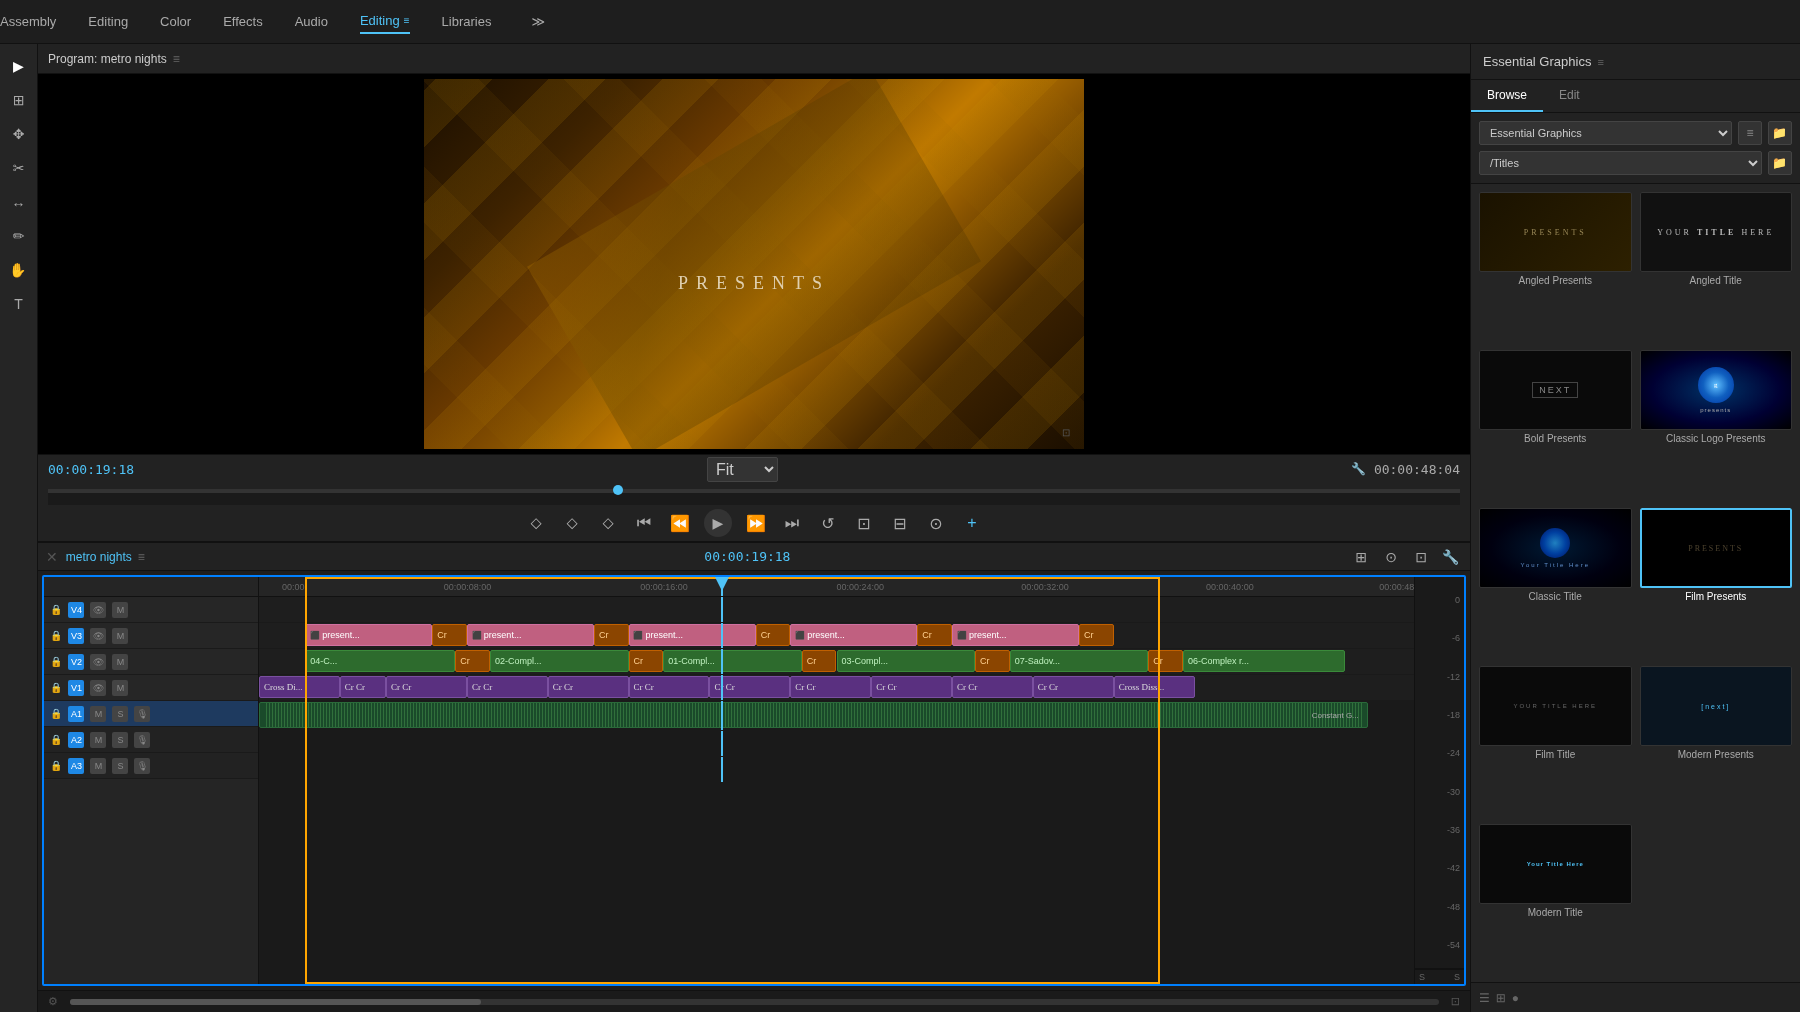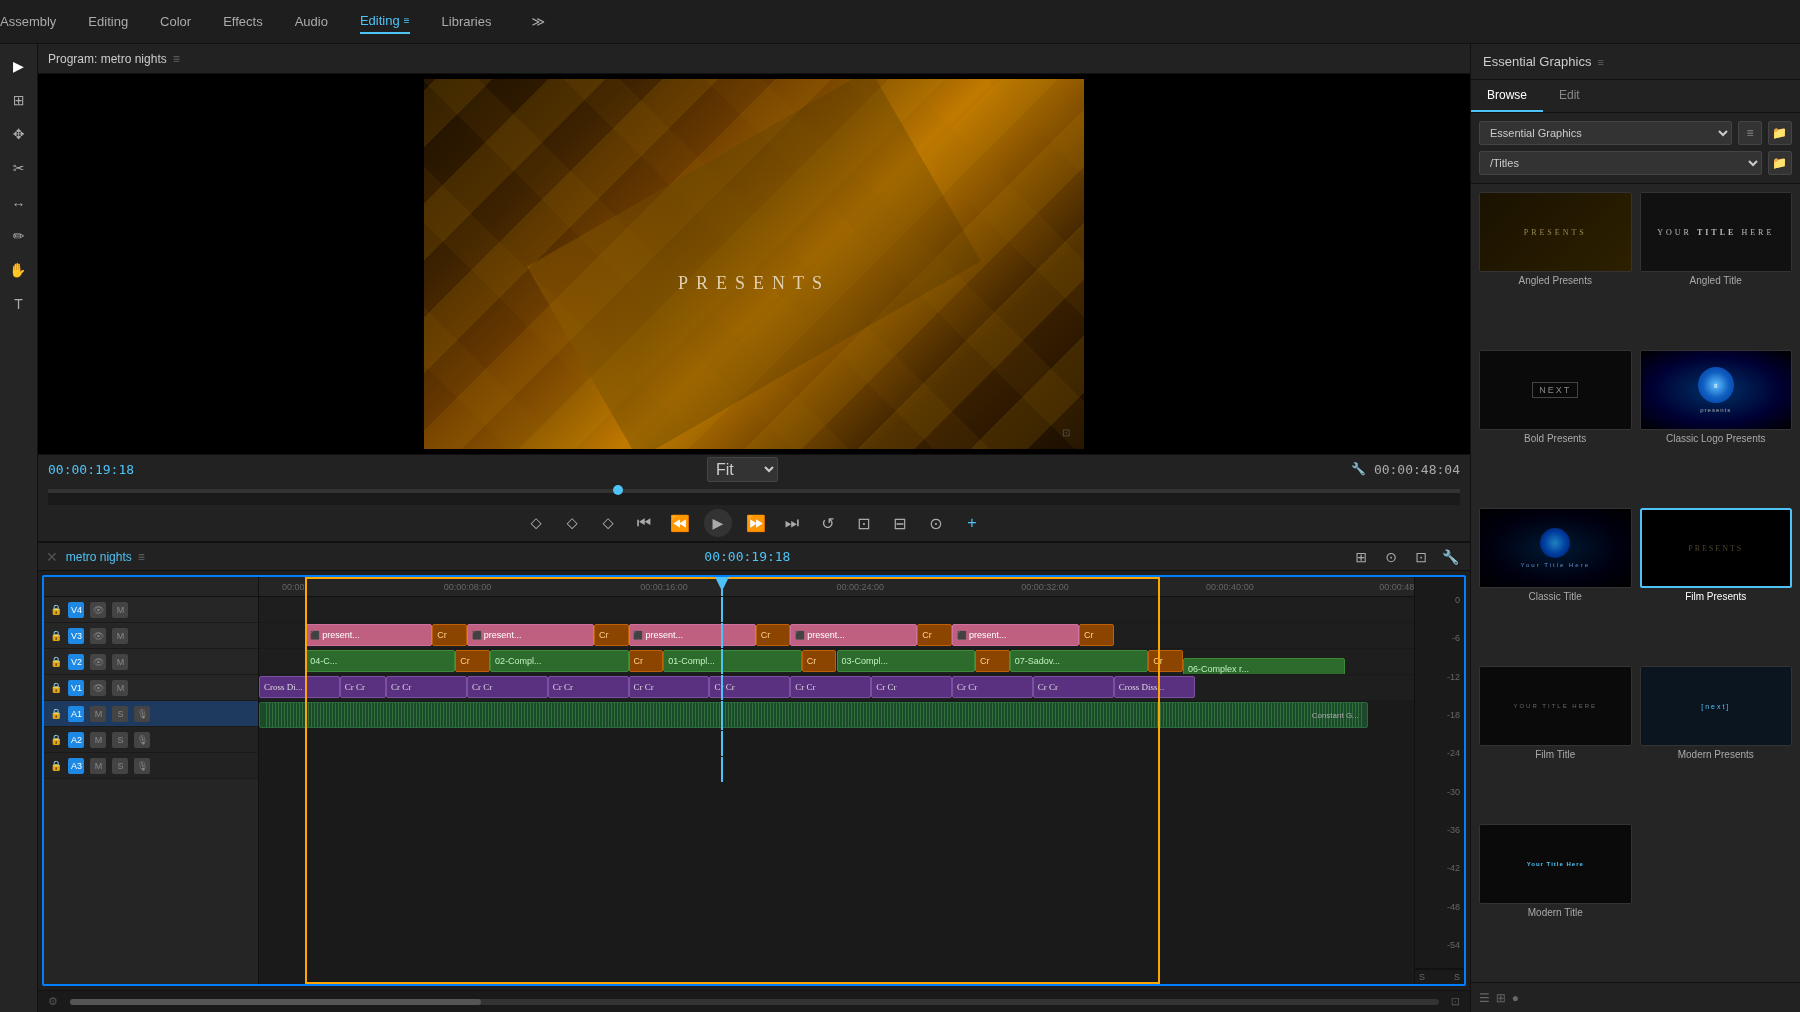--- a/index.html
+++ b/index.html
@@ -982,21 +982,21 @@
               <div class="clip clip-green" style="left:4%;width:13%;">04-C...</div>
               <div class="clip clip-orange" style="left:17%;width:3%;">Cr</div>
               <div class="clip clip-green" style="left:20%;width:12%;">02-Compl...</div>
               <div class="clip clip-orange" style="left:32%;width:3%;">Cr</div>
               <div class="clip clip-green" style="left:35%;width:12%;">01-Compl...</div>
               <div class="clip clip-orange" style="left:47%;width:3%;">Cr</div>
               <div class="clip clip-green" style="left:50%;width:12%;">03-Compl...</div>
               <div class="clip clip-orange" style="left:62%;width:3%;">Cr</div>
               <div class="clip clip-green" style="left:65%;width:12%;">07-Sadov...</div>
               <div class="clip clip-orange" style="left:77%;width:3%;">Cr</div>
-              <div class="clip clip-green" style="left:80%;width:14%;margin-top:8px;">06-Complex r...</div>
+              <div class="clip clip-green" style="left:80%;width:14%;">06-Complex r...</div>
             </div>
 
             <div class="track-content-row v1">
               <div class="playhead"></div>
               <div class="clip clip-purple" style="left:0%;width:7%;">Cross Di...</div>
               <div class="clip clip-purple" style="left:7%;width:4%;">Cr Cr</div>
               <div class="clip clip-purple" style="left:11%;width:7%;">Cr Cr</div>
               <div class="clip clip-purple" style="left:18%;width:7%;">Cr Cr</div>
               <div class="clip clip-purple" style="left:25%;width:7%;">Cr Cr</div>
               <div class="clip clip-purple" style="left:32%;width:7%;">Cr Cr</div>

